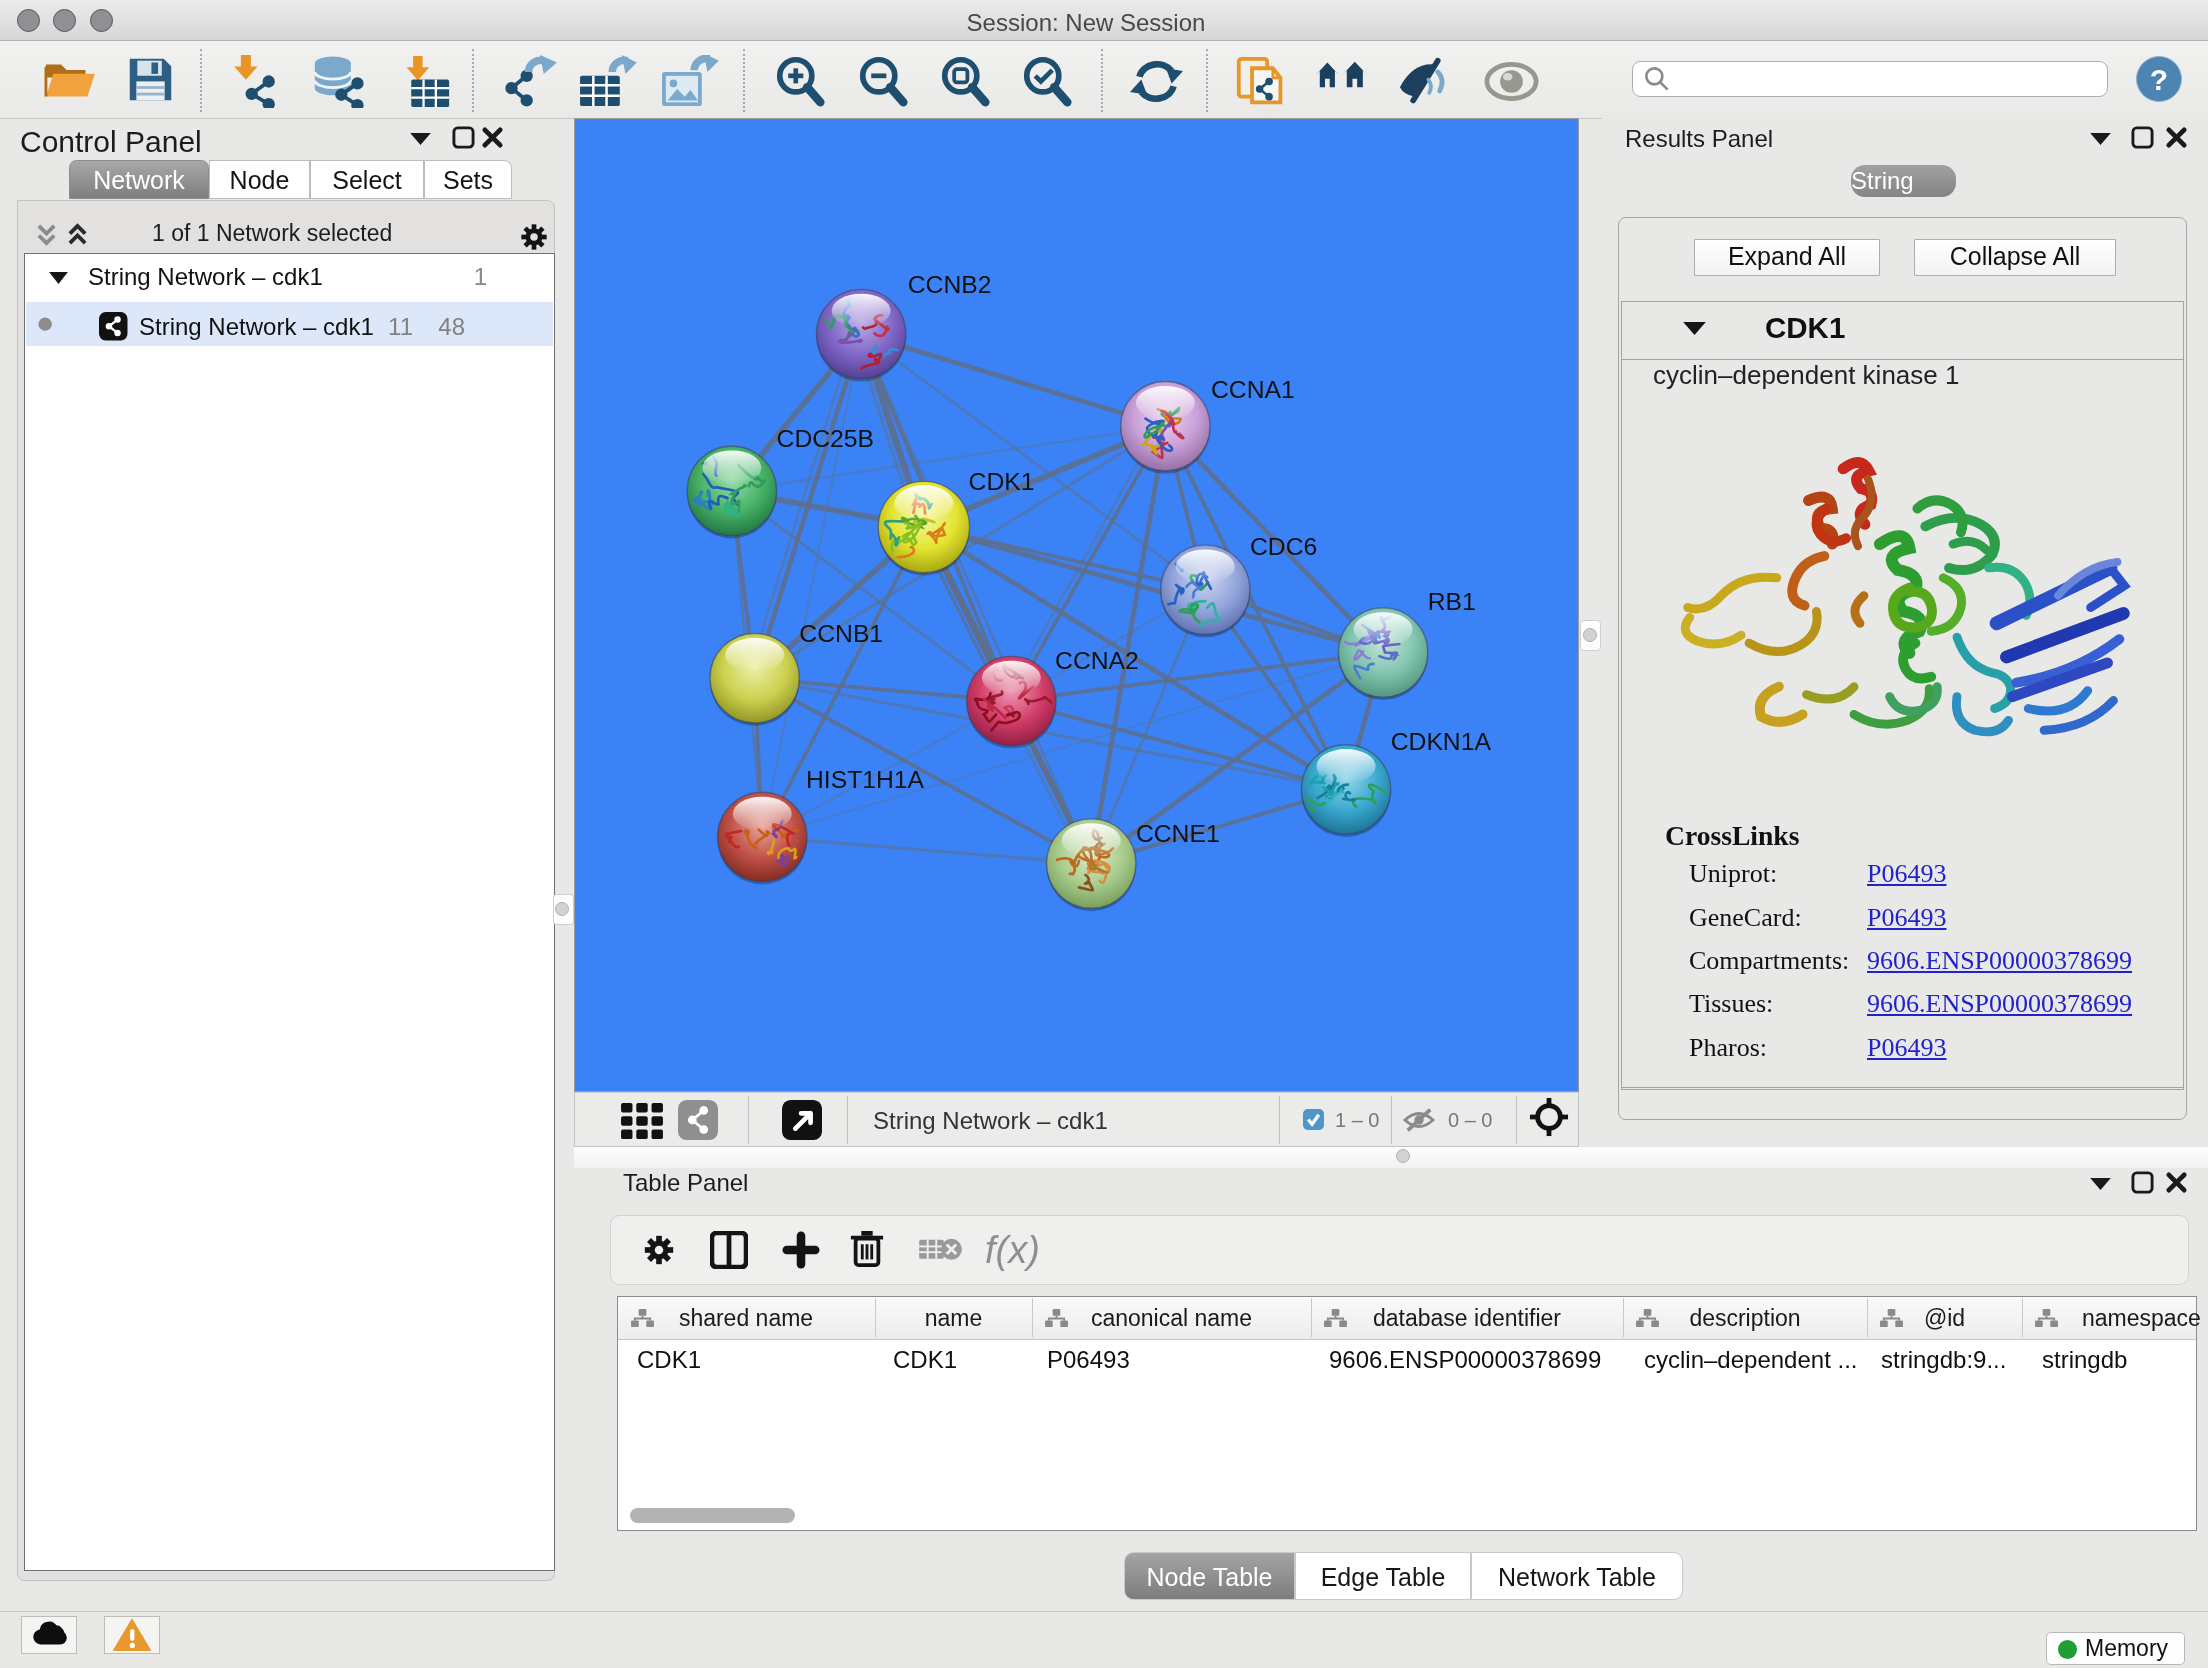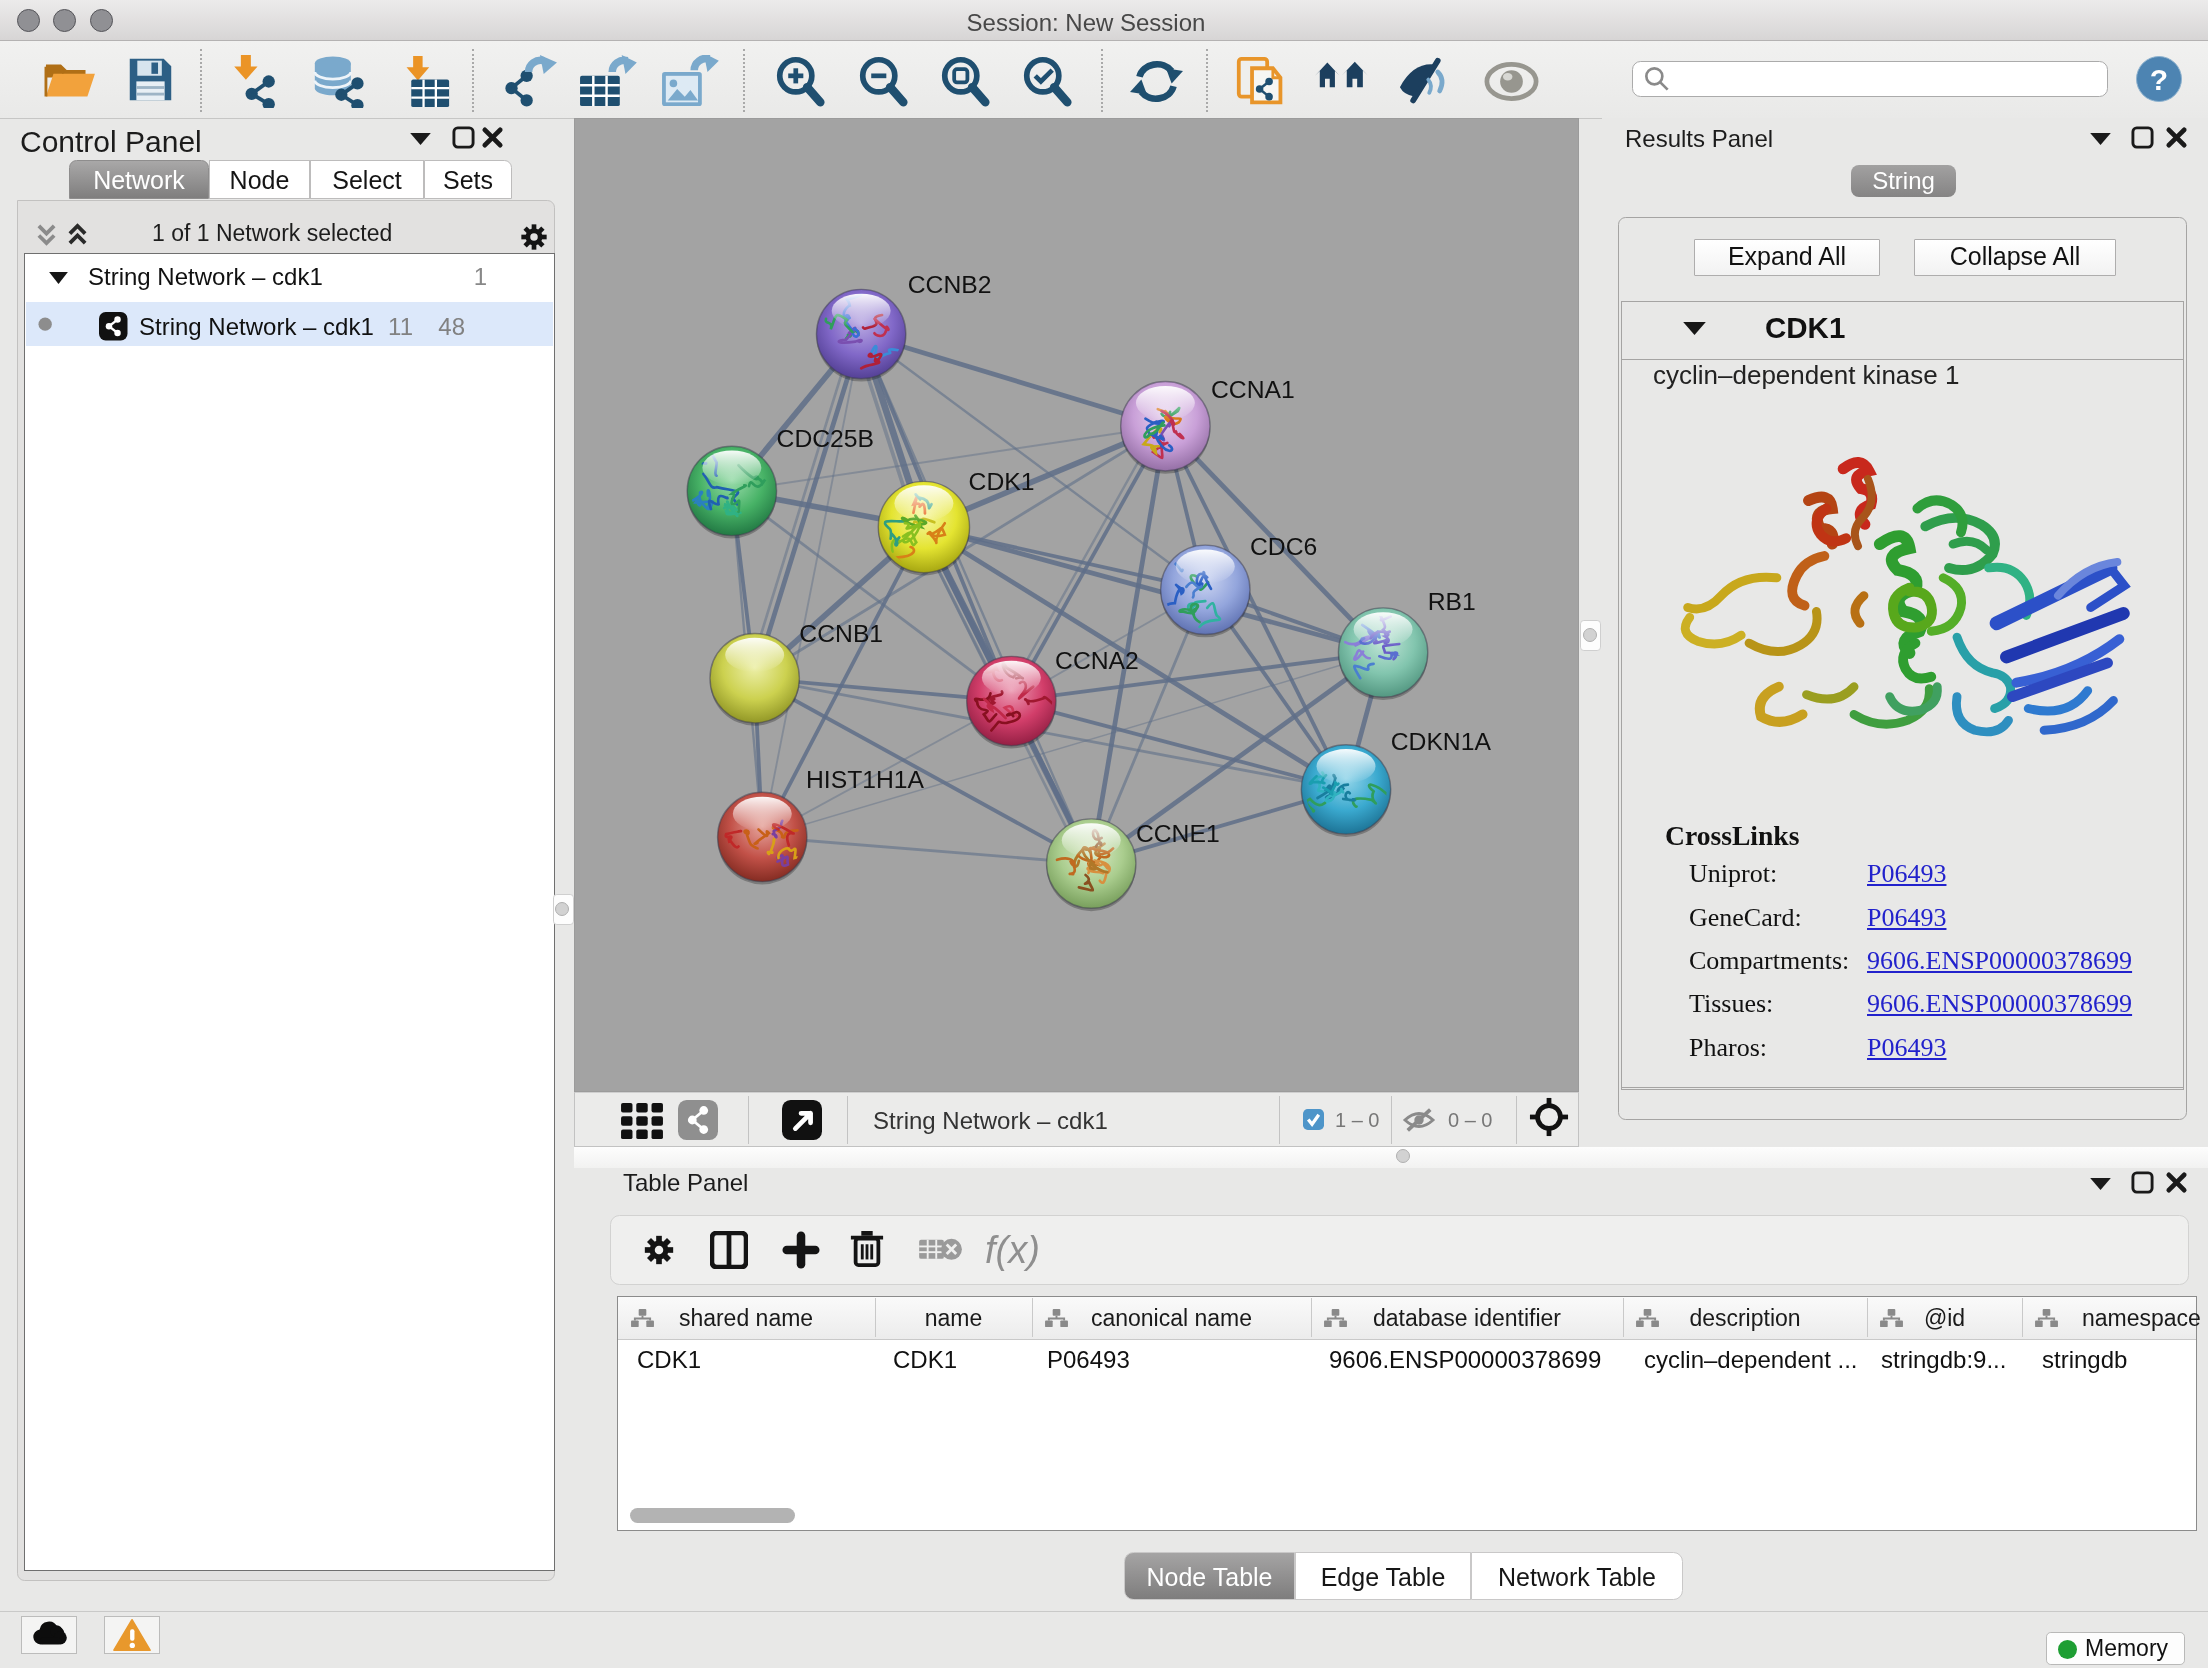--- a/index.html
+++ b/index.html
@@ -13,27 +13,27 @@
 .searchbox{left:1632px;top:61px;width:474px;height:34px;background:#fff;border:1.9px solid #ababab;border-radius:8.6px}
 .helpc{left:2136px;top:56px;width:46px;height:46px;border-radius:50%;background:#4d84b2;color:#fff;font-weight:bold;font-size:30px;text-align:center;line-height:46px;border:1.9px solid #8fb3cf;box-sizing:border-box}
 
 .cphead{left:20px;top:125px;font-size:30px;color:#1c1c1c}
 .tab{position:absolute;top:0;height:39px;border:1px solid #bdbcbc;background:#fff;color:#141414;font-size:25px;text-align:center;line-height:39px;box-sizing:border-box}
 .tabsel{background:linear-gradient(#a9a8a8,#7f7e7e);color:#fff;border-color:#8e8d8d;border-radius:7.6px 7.6px 0 0}
 .cpbox{left:17px;top:200px;width:538px;height:1381px;background:#e2e1e0;border:1px solid #c2c1c0;border-radius:0 7.6px 7.6px 7.6px;box-sizing:border-box}
 .cplist{left:24px;top:253px;width:531px;height:1318px;background:#fff;border:1.9px solid #6f6f6f;box-sizing:border-box}
 .rowsel{left:26px;top:302px;width:527px;height:44px;background:#dce8fa}
 
-.netcanvas{left:574px;top:118px;width:1005px;height:974px;background:#a3a3a3;border:1px solid #9b9b9b;box-sizing:border-box}
+.netcanvas{left:574px;top:118px;width:1005px;height:974px;background:#3b82f6;border:1px solid #9b9b9b;box-sizing:border-box}
 .netstatus{left:574px;top:1092px;width:1005px;height:55px;background:#ebebea;border:1px solid #c2c2c2;border-top:1px solid #cfcfcf;box-sizing:border-box}
 .nsep{position:absolute;top:1096px;height:48px;width:1px;background:#c3c3c3}
 .hsplitband{left:574px;top:1147px;width:1635px;height:21px;background:linear-gradient(#fdfdfd,#f2f2f1)}
 
 .rpanel{left:1602px;top:118px;width:607px;height:1029px;background:#e8e8e7}
-.stringtab{left:1851px;top:165px;width:105px;height:32px;background:linear-gradient(#a2a1a1,#858484);border-radius:8px;color:#fff;font-size:24px;text-align:center;line-height:32px}
+.stringtab{left:1851px;top:165px;width:105px;height:32px;background:linear-gradient(#a2a1a1,#858484);border-radius:14px;color:#fff;font-size:24px;text-align:left;line-height:32px}
 .rbox{left:1618px;top:217px;width:569px;height:903px;border-radius:7.6px;border:1.9px solid #a5a4a3;background:#e8e8e7;box-sizing:border-box}
 .btn{position:absolute;background:linear-gradient(#ffffff,#f2f2f2);border:1px solid #aeadad;border-radius:1px;font-size:25px;color:#111;text-align:center}
 .cdkbox{left:1621px;top:301px;width:563px;height:789px;border:1px solid #a5a4a3;box-sizing:border-box}
 .cdkcontent{left:1621px;top:359px;width:563px;height:729px;border:1px solid #a5a4a3;box-sizing:border-box}
 .serif{font-family:"Liberation Serif",serif}
 .xlink{color:#2222cc;text-decoration:underline}
 
 .tptoolbar{left:610px;top:1215px;width:1579px;height:70px;background:#efefee;border:1px solid #d2d2d1;border-radius:9.5px;box-sizing:border-box}
 .tbl{left:617px;top:1296px;width:1580px;height:235px;background:#fff;border:1px solid #8b8b8b;box-sizing:border-box}
 .thead{left:0;top:0;width:100%;height:43px;background:linear-gradient(#fafafa,#ececec);border-bottom:1px solid #c9c9c9;box-sizing:border-box}

